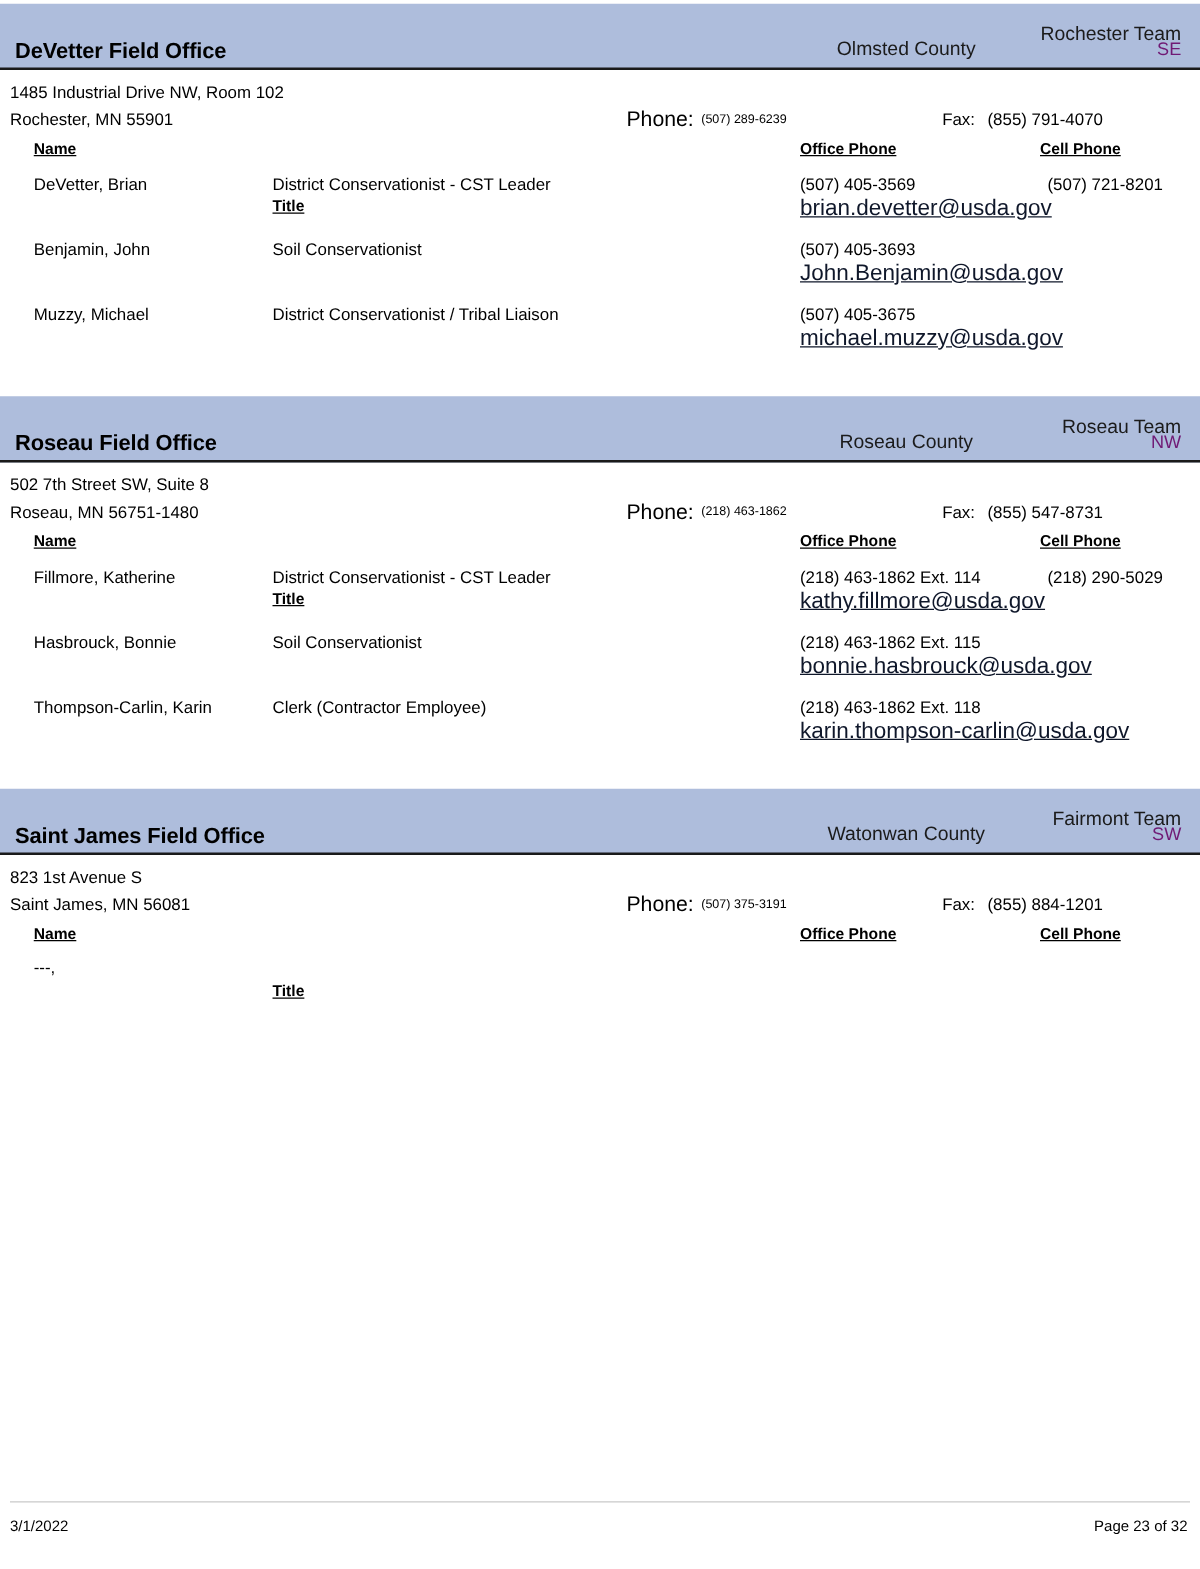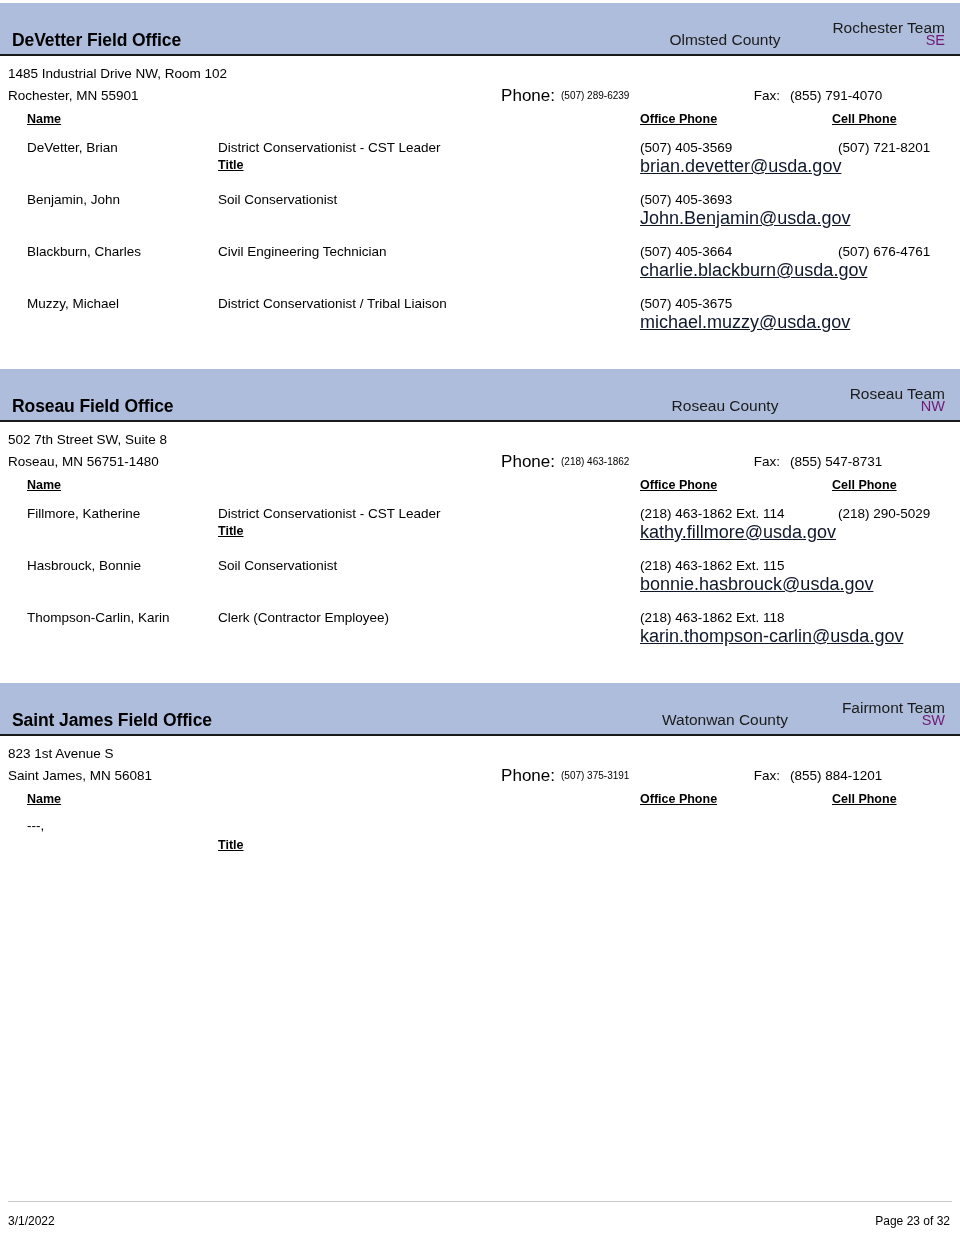--- a/index.html
+++ b/index.html
@@ -266,27 +266,20 @@
             <div class="cell cell-email"><a class="email" href="#">brian.devetter@usda.gov</a></div>
           </div>
           <div class="staff-row">
             <div class="cell cell-name">Benjamin, John</div>
             <div class="cell cell-title">Soil Conservationist</div>
             <div class="cell cell-phone">(507) 405-3693</div>
             <div class="cell cell-cell"></div>
             <div class="cell cell-email"><a class="email" href="#">John.Benjamin@usda.gov</a></div>
           </div>
           <div class="staff-row">
-            <div class="cell cell-name">Blackburn, Charles</div>
-            <div class="cell cell-title">Civil Engineering Technician</div>
-            <div class="cell cell-phone">(507) 405-3664</div>
-            <div class="cell cell-cell">(507) 676-4761</div>
-            <div class="cell cell-email"><a class="email" href="#">charlie.blackburn@usda.gov</a></div>
-          </div>
-          <div class="staff-row">
             <div class="cell cell-name">Muzzy, Michael</div>
             <div class="cell cell-title">District Conservationist / Tribal Liaison</div>
             <div class="cell cell-phone">(507) 405-3675</div>
             <div class="cell cell-cell"></div>
             <div class="cell cell-email"><a class="email" href="#">michael.muzzy@usda.gov</a></div>
           </div>
         </div>
         <div class="office-gap"></div>
       </div>
       <div class="office">

